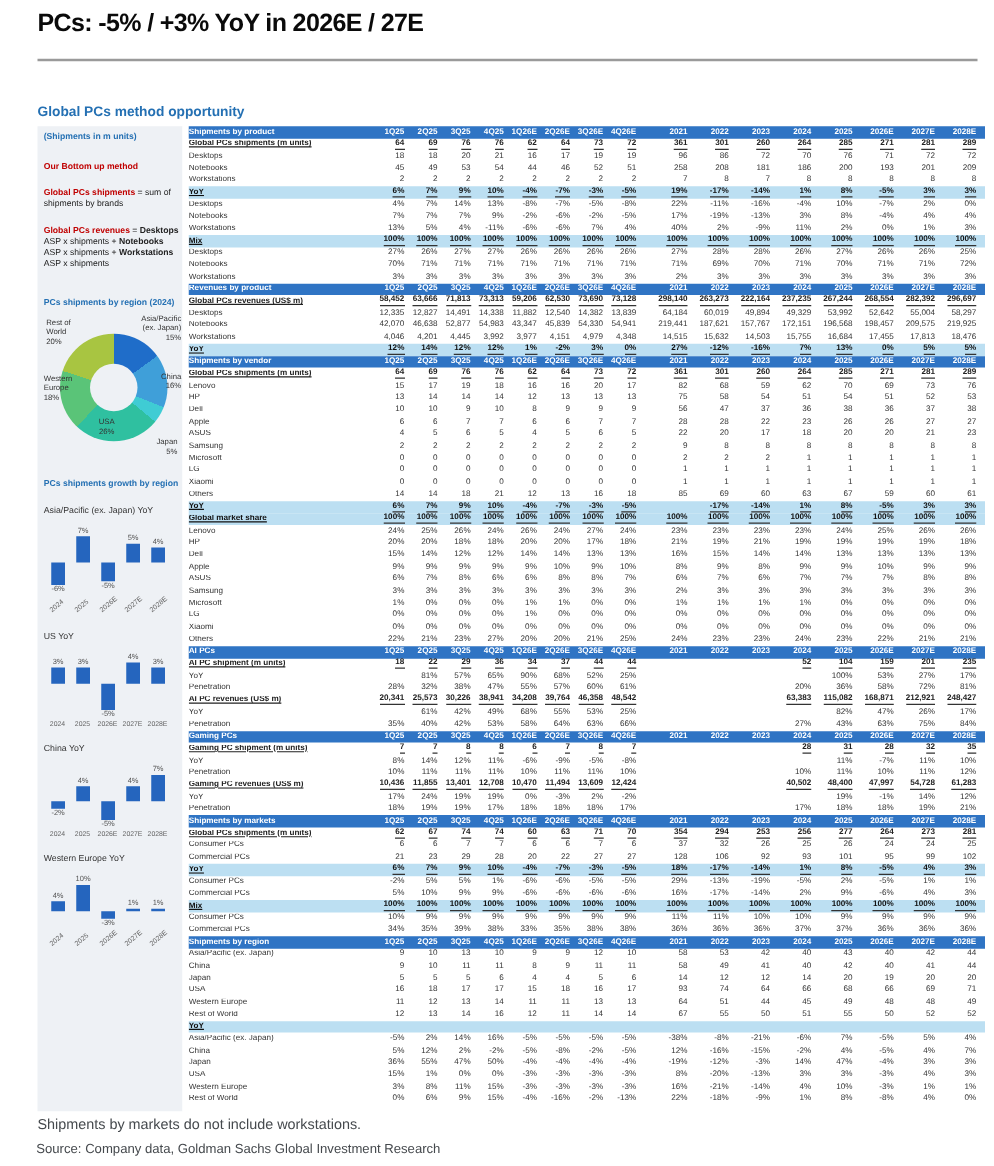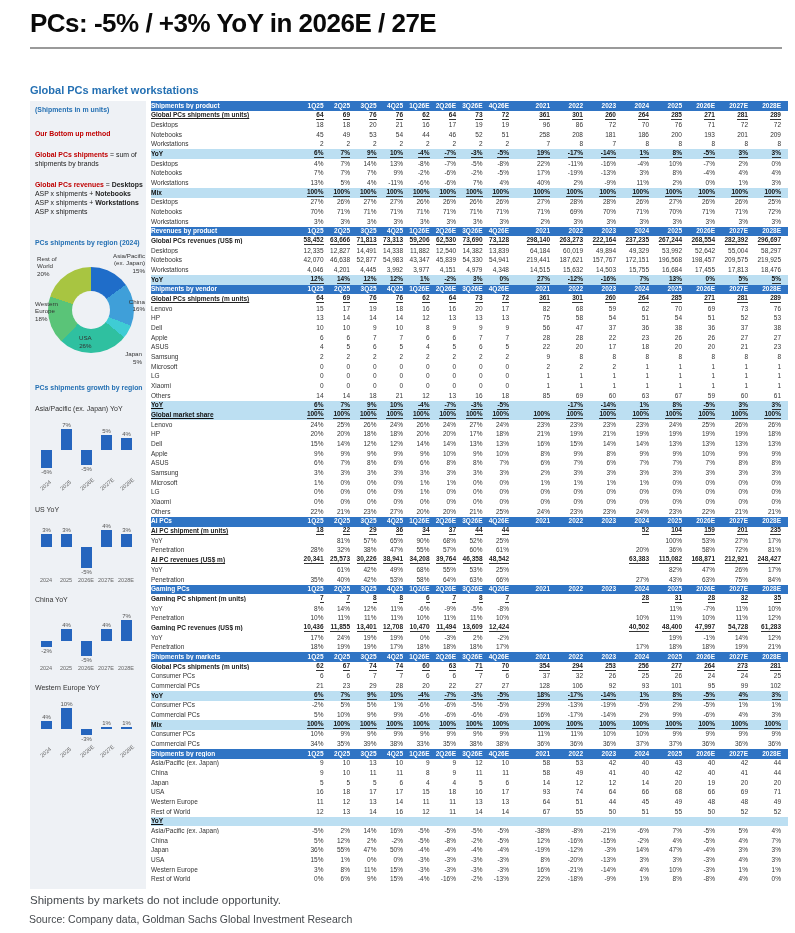--- a/index.html
+++ b/index.html
@@ -1,21 +1,21 @@
 <!DOCTYPE html>
 <html><head>
 <meta charset="utf-8">
 <style>
   html,body{margin:0;padding:0;}
   body{width:795px;height:933px;background:#fff;font-family:"Liberation Sans",sans-serif;position:relative;overflow:hidden;color:#222;}
   .abs{position:absolute;}
   .b{font-weight:bold;}
   .red{color:#c00000;font-weight:bold;}
   .blue{color:#2470b3;font-weight:bold;}
-  .page-title{left:30px;top:8px;font-size:26px;font-weight:bold;letter-spacing:-0.5px;color:#0a0a0a;text-align:right;}
+  .page-title{left:30px;top:8px;font-size:20px;font-weight:bold;letter-spacing:-0.5px;color:#0a0a0a;text-align:right;}
   .rule{left:30px;top:47px;width:752px;border-top:2px solid #9a9a9a;}
   .exhibit-title{left:30px;top:84px;font-size:11px;}
   .exhibit{left:30px;top:101px;width:758px;height:788px;display:flex;}
   .sidebar{width:116px;min-width:116px;background:#eef1f5;padding:3px 3px 0 5px;box-sizing:border-box;font-size:6.9px;line-height:1.3;}
   .sb-note{margin-top:2px;}
   .sb-method{margin-top:15px;}
   .sb-def{margin-top:12px;}
   .sb-region-title{margin-top:22px;}
   .sb-growth-title{margin-top:14px;}
   
@@ -52,21 +52,21 @@
   .trow.t{color:#222;font-weight:bold;}
   .u{border-bottom:1px solid #333;display:inline-block;padding-bottom:0.5px;}
   .footnote{left:30px;top:894px;font-size:11.5px;color:#45494d;}
   .source-line{left:29px;top:913px;font-size:10.5px;color:#45494d;}
 </style>
 </head>
 <body>
 
 <div class="abs page-title">PCs: -5% / +3% YoY in 2026E / 27E</div>
 <div class="abs rule"></div>
-<div class="abs exhibit-title blue">Global PCs market workstations</div>
+<div class="abs exhibit-title blue">Global PCs method opportunity</div>
 
 <div class="abs exhibit">
   <div class="sidebar">
     <div class="sb-note blue">(Shipments in m units)</div>
     <div class="sb-method red">Our Bottom up method</div>
     <div class="sb-def"><span class="red">Global PCs shipments</span><span> = sum of shipments by brands</span></div>
     <div class="sb-def"><span class="red">Global PCs revenues</span><span> = </span><span id="def-rev-parts"><span class="b">Desktops</span><span> ASP x shipments + </span><span class="b">Notebooks</span><span> ASP x shipments + </span><span class="b">Workstations</span><span> ASP x shipments</span></span></div>
     <div class="sb-region-title blue">PCs shipments by region (2024)</div>
     <div class="donut-wrap">
       <div class="donut" id="donut" style="background: conic-gradient(rgb(31, 109, 201) 0deg, rgb(31, 109, 201) 54deg, rgb(63, 159, 217) 54deg, rgb(63, 159, 217) 111.6deg, rgb(63, 204, 212) 111.6deg, rgb(63, 204, 212) 129.6deg, rgb(47, 192, 160) 129.6deg, rgb(47, 192, 160) 223.2deg, rgb(90, 196, 120) 223.2deg, rgb(90, 196, 120) 288deg, rgb(168, 197, 65) 288deg, rgb(168, 197, 65) 360deg);">
@@ -1797,14 +1797,14 @@
         <div class="yc">-9%</div>
         <div class="yc">1%</div>
         <div class="yc">8%</div>
         <div class="yc">-8%</div>
         <div class="yc">4%</div>
         <div class="yc">0%</div>
       </div>
     </div>
 </div>
 
-<div class="abs footnote">Shipments by markets do not include opportunity.</div>
+<div class="abs footnote">Shipments by markets do not include workstations.</div>
 <div class="abs source-line">Source: Company data, Goldman Sachs Global Investment Research</div>
 
 </body></html>

